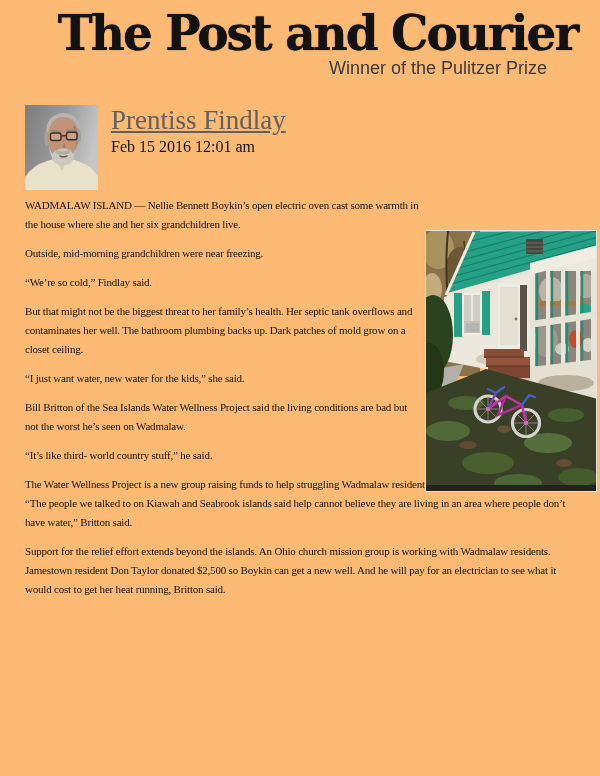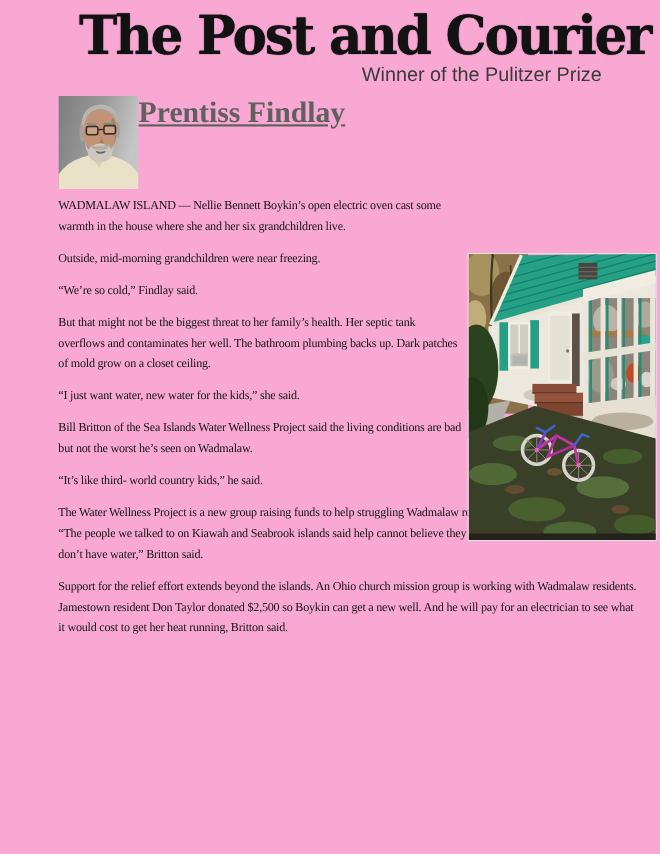--- a/index.html
+++ b/index.html
@@ -1,25 +1,24 @@
 <!DOCTYPE html>
 <html><head>
 <meta charset="utf-8">
 <style>
   * { margin:0; padding:0; box-sizing:border-box; }
   html,body { background:#fff; }
   .page {
     position:relative;
     width:600px; height:776px;
     margin:0 auto;
-    background:#f9a8d4;
+    background:#fdba74;
     overflow:hidden;
     font-family:"Liberation Serif","DejaVu Serif",serif;
     color:#1a1a1a;
-    padding-left:28px;
   }
   
   .masthead { padding-top:4px; }
   .masthead-title {
     text-align:center;
     padding-left:35px;
     font-family:"DejaVu Serif","Liberation Serif",serif;
     font-weight:bold;
     font-size:47px;
     line-height:56px;
@@ -45,22 +44,22 @@
     max-width:500px;
     font-weight:400;
     font-size:26px;
     line-height:31px;
     color:#0f0f0f;
   }
   
   .byline {
     display:flex;
     align-items:flex-start;
-    margin:8px 0 0 25px;
-    font-weight:bold;
+    margin:26px 0 0 25px;
+    gap:13px;
   }
   .author-photo {
     width:73px; height:85px;
     flex:0 0 auto;
     overflow:hidden;
   }
   .byline-text { padding-top:0; }
   .author-name {
     display:inline-block;
     font-size:27px;
@@ -147,32 +146,33 @@
         <path d="M38,34 Q40,40 37,43 L41,43 Z" fill="#aa7c60"></path>
 
         <path d="M24,40 Q25,58 38,60 Q51,57 52,38 Q52,52 38,55 Q26,53 24,40 Z" fill="#ccc8bf"></path>
         <ellipse cx="38" cy="52" rx="11" ry="8.5" fill="#ccc8bf"></ellipse>
         <path d="M30,45 Q38,48 46,44 L45,48 Q38,51 31,48 Z" fill="#b4afa5"></path>
         <path d="M34,50 Q38,52 43,50 L42,52 Q38,53.5 35,52 Z" fill="#6b6257"></path>
       </svg>
     </div>
     <div class="byline-text">
       <a class="author-name">Prentiss Findlay</a>
+      <div class="publish-date">Feb 15 2016 12:01 am</div>
     </div>
   </div>
 
   <div class="article-body">
     <div class="photo-spacer"></div>
   <p class="para">WADMALAW ISLAND — Nellie Bennett Boykin’s open electric oven cast some warmth in the house where she and her six grandchildren live.</p>
       <p class="para">Outside, mid-morning grandchildren were near freezing.</p>
       <p class="para">“We’re so cold,” Findlay said.</p>
       <p class="para">But that might not be the biggest threat to her family’s health. Her septic tank overflows and contaminates her well. The bathroom plumbing backs up. Dark patches of mold grow on a closet ceiling.</p>
       <p class="para">“I just want water, new water for the kids,” she said.</p>
       <p class="para">Bill Britton of the Sea Islands Water Wellness Project said the living conditions are bad but not the worst he’s seen on Wadmalaw.</p>
-      <p class="para">“It’s like third- world country kids,” he said.</p>
+      <p class="para">“It’s like third- world country stuff,” he said.</p>
       <p class="para">The Water Wellness Project is a new group raising funds to help struggling Wadmalaw residents such as Boykin.
 “The people we talked to on Kiawah and Seabrook islands said help cannot believe they are living in an area where people don’t have water,” Britton said.</p>
       <p class="para">Support for the relief effort extends beyond the islands. An Ohio church mission group is working with Wadmalaw residents. Jamestown resident Don Taylor donated $2,500 so Boykin can get a new well. And he will pay for an electrician to see what it would cost to get her heat running, Britton said.</p>
     </div>
 
   <div class="house-photo">
     <svg width="172" height="262" viewBox="0 0 172 262" xmlns="http://www.w3.org/2000/svg">
       <defs>
         <clipPath id="roofclip">
           <polygon points="21,63 48,1 172,0 172,20"></polygon>

